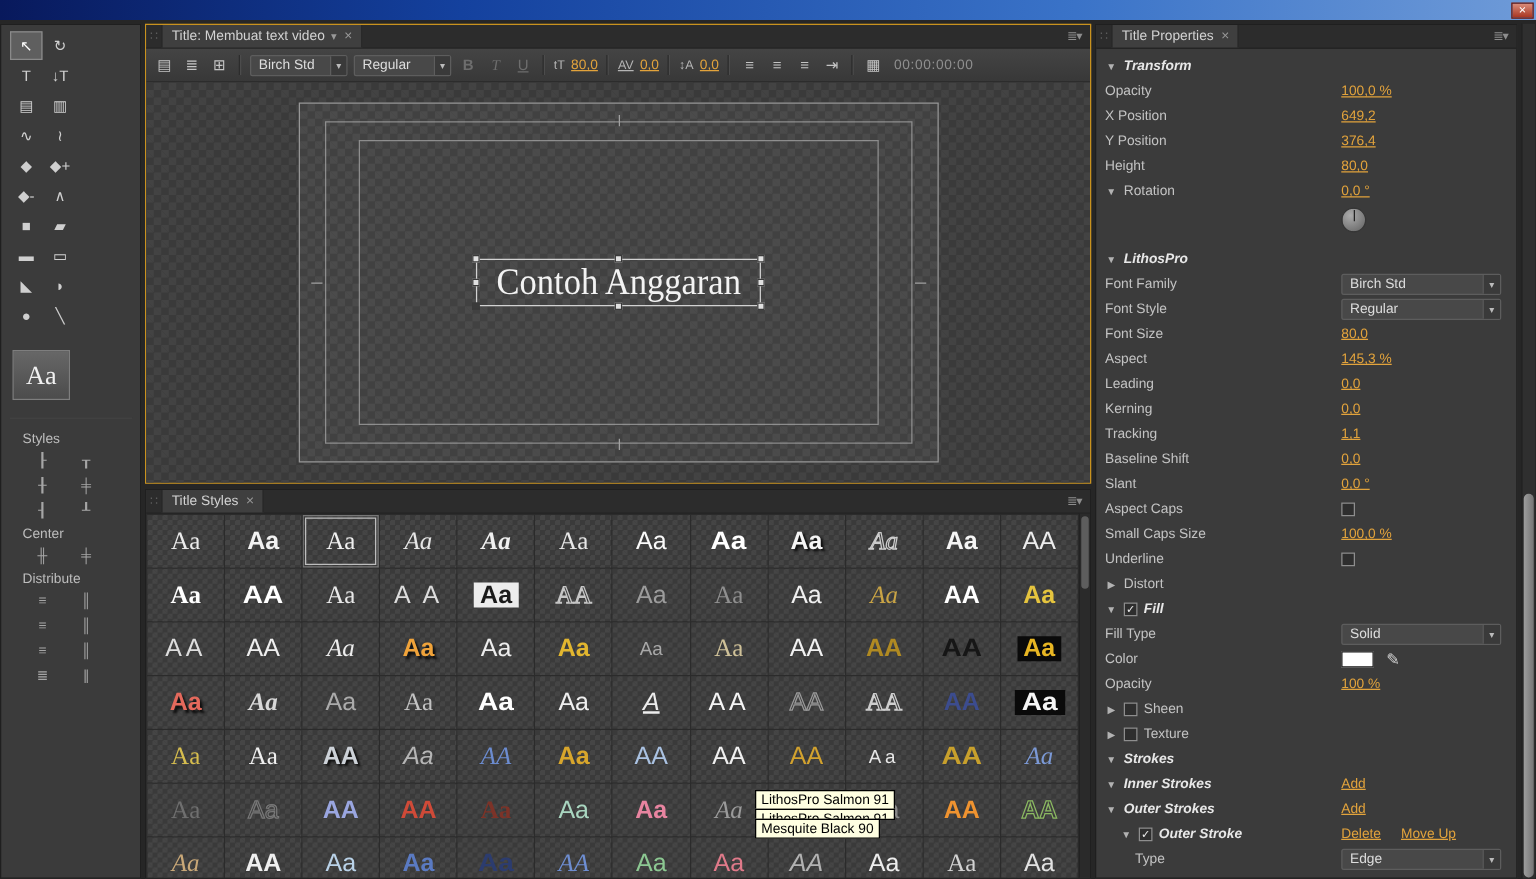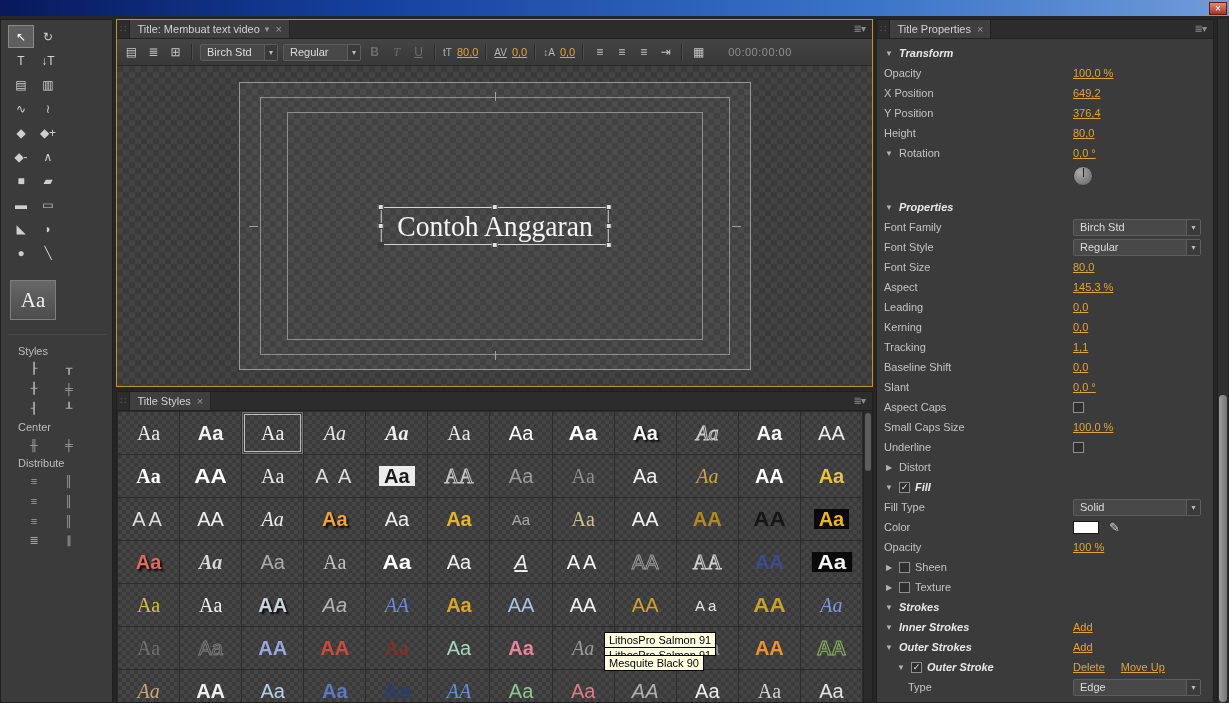--- a/index.html
+++ b/index.html
@@ -39,21 +39,21 @@
 .tbtn.bd{font-weight:bold;}
 .tbtn.it{font-style:italic;font-family:"Liberation Serif",serif;}
 .tbtn.un{text-decoration:underline;}
 .sep{width:0;height:16px;border-left:1px solid #2c2c2c;border-right:1px solid #4c4c4c;margin:0 2px;}
 .dd{height:17px;background:#484848;border:1px solid #5d5d5d;border-radius:2px;display:flex;align-items:center;width:78px;padding-left:6px;color:#ddd;}
 .dd .lbl{flex:1;overflow:hidden;}
 .dd .arr{width:13px;height:100%;background:#3a3a3a;border-left:1px solid #5d5d5d;display:flex;align-items:center;justify-content:center;font-size:8px;color:#bbb;}
 .ticon{color:#b5b5b5;font-size:10px;}
 .ticon.u{text-decoration:underline;}
 .hotval{color:#e2a33c;text-decoration:underline;}
-.tc{color:#8f8f8f;margin-left:16px;letter-spacing:.5px;}
+.tc{color:#8f8f8f;margin-left:3px;letter-spacing:.5px;}
 
 .canvas{flex:1;position:relative;min-height:0;background-color:#3a3a3a;background-image:linear-gradient(45deg,#434343 25%,transparent 25%,transparent 75%,#434343 75%),linear-gradient(45deg,#434343 25%,transparent 25%,transparent 75%,#434343 75%);background-size:12px 12px;background-position:0 0,6px 6px;text-decoration:underline;}
 .frame{position:absolute;left:50%;top:50%;transform:translate(-50%,-50%);width:512px;height:288px;border:1px solid #979797;background-color:#414141;background-image:linear-gradient(45deg,#4b4b4b 25%,transparent 25%,transparent 75%,#4b4b4b 75%),linear-gradient(45deg,#4b4b4b 25%,transparent 25%,transparent 75%,#4b4b4b 75%);background-size:12px 12px;background-position:0 0,6px 6px;}
 .safe{position:absolute;border:1px solid rgba(165,165,165,.75);}
 .safe.action{left:20px;right:20px;top:14px;bottom:14px;}
 .safe.title{left:47px;right:47px;top:29px;bottom:29px;}
 .tick{position:absolute;background:#a0a0a0;}
 .tick.t{left:50%;top:9px;width:1px;height:9px;}
 .tick.b{left:50%;bottom:9px;width:1px;height:9px;}
 .tick.l{left:9px;top:50%;width:9px;height:1px;}
@@ -583,21 +583,21 @@
             <div class="pctrl">
               <div class="dial">
                 <div class="needle"></div>
               </div>
             </div>
           </div>
           <div class="pgap"></div>
           <div class="prow">
             <div class="pleft">
               <div class="tw">▼</div>
-              <div class="plabel bold">Properties</div>
+              <div class="plabel bold">LithosPro</div>
             </div>
             <div class="pctrl"></div>
           </div>
           <div class="prow">
             <div class="pleft">
               <div class="plabel">Font Family</div>
             </div>
             <div class="pctrl">
               <div class="pdd">
                 <div>Birch Std</div>

